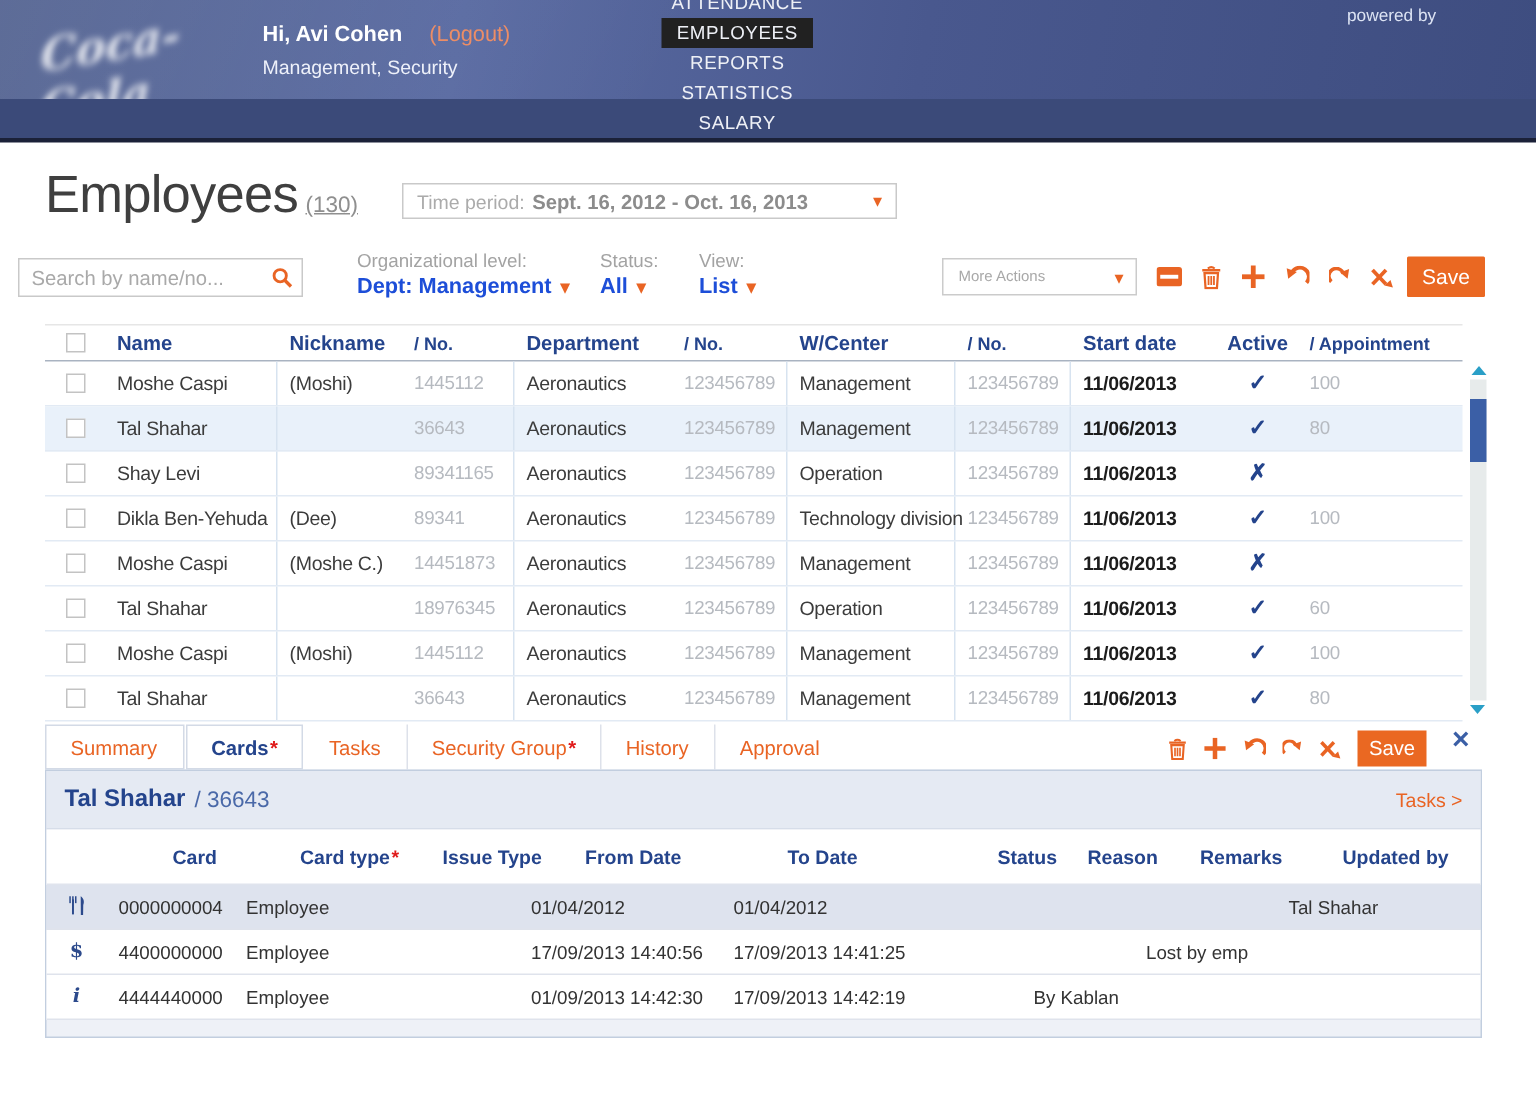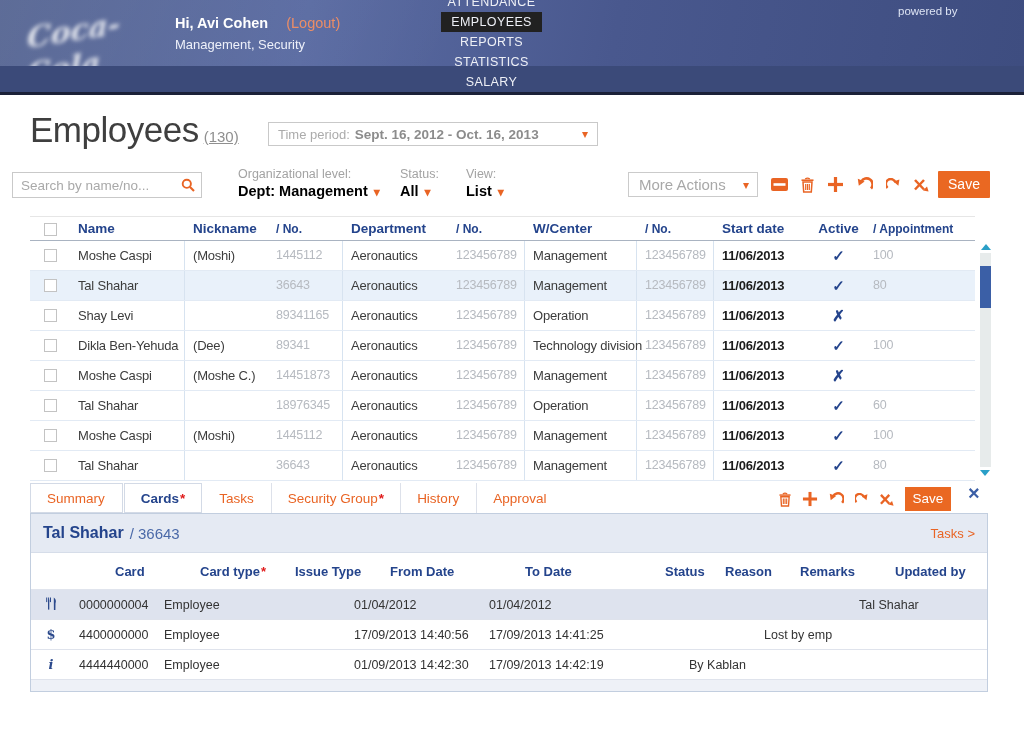--- a/index.html
+++ b/index.html
@@ -42,25 +42,25 @@
   .time-box .chev { margin-left:auto; }
 
   
   .search-wrap { position:absolute; left:12px; top:172px; width:190px; height:26px; }
   .search-wrap input { width:100%; height:100%; border:1px solid #c9c9c9; padding:0 26px 0 8px;
     font-size:13.5px; color:#555; font-family:inherit; }
   .search-wrap input::placeholder { color:#a9a9a9; }
   .search-ic { position:absolute; right:7px; top:6px; }
   .fgroup { position:absolute; top:167px; }
   .fgroup .flabel { font-size:12.5px; color:#a3a3a3; }
-  .fgroup .fvalue { font-size:14.5px; font-weight:bold; color:#000000; margin-top:2px; cursor:pointer; white-space:nowrap; }
+  .fgroup .fvalue { font-size:14.5px; font-weight:bold; color:#1d4ed8; margin-top:2px; cursor:pointer; white-space:nowrap; }
   .fg-org { left:238px; } .fg-status { left:400px; } .fg-view { left:466px; }
   .more-box { position:absolute; left:628px; top:172px; width:130px; height:25px; border:1px solid #cbcbcb;
     display:flex; align-items:center; padding:0 8px 0 10px; cursor:pointer; }
-  .more-box .txt { font-size:15px; color:#a8a8a8; }
+  .more-box .txt { font-size:10px; color:#a8a8a8; }
   .more-box .chev { margin-left:auto; }
   .icon-row { position:absolute; left:771px; top:176px; display:flex; align-items:center; gap:13px; }
   .icon-row .tbi, .ptools .tbi { cursor:pointer; display:inline-flex; }
   .save-btn { position:absolute; left:938px; top:171px; width:52px; height:27px; background:#ea6822; color:#fff;
     font-size:14px; text-align:center; line-height:27px; cursor:pointer; border-radius:1px; }
 
   
   .etable { position:absolute; left:30px; top:216px; width:945px; }
   .ehdr, .erow { display:grid; grid-template-columns:40px 115px 83px 75px 105px 77px 112px 77px 98px 53px 1fr; align-items:center; }
   .ehdr { height:25px; border-top:1px solid #e6e6e6; border-bottom:1px solid #a9b3c1; }

